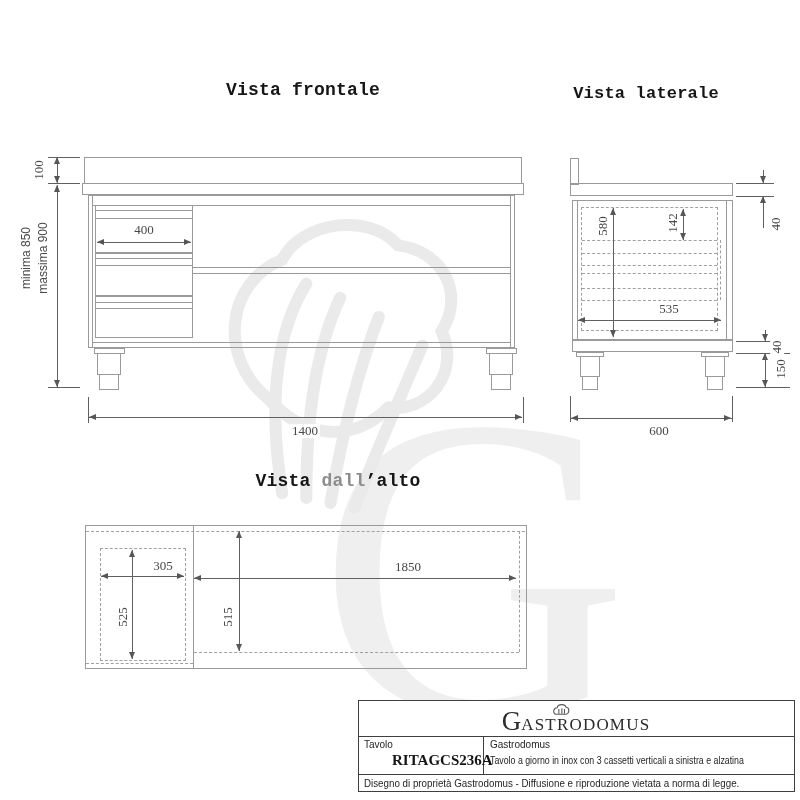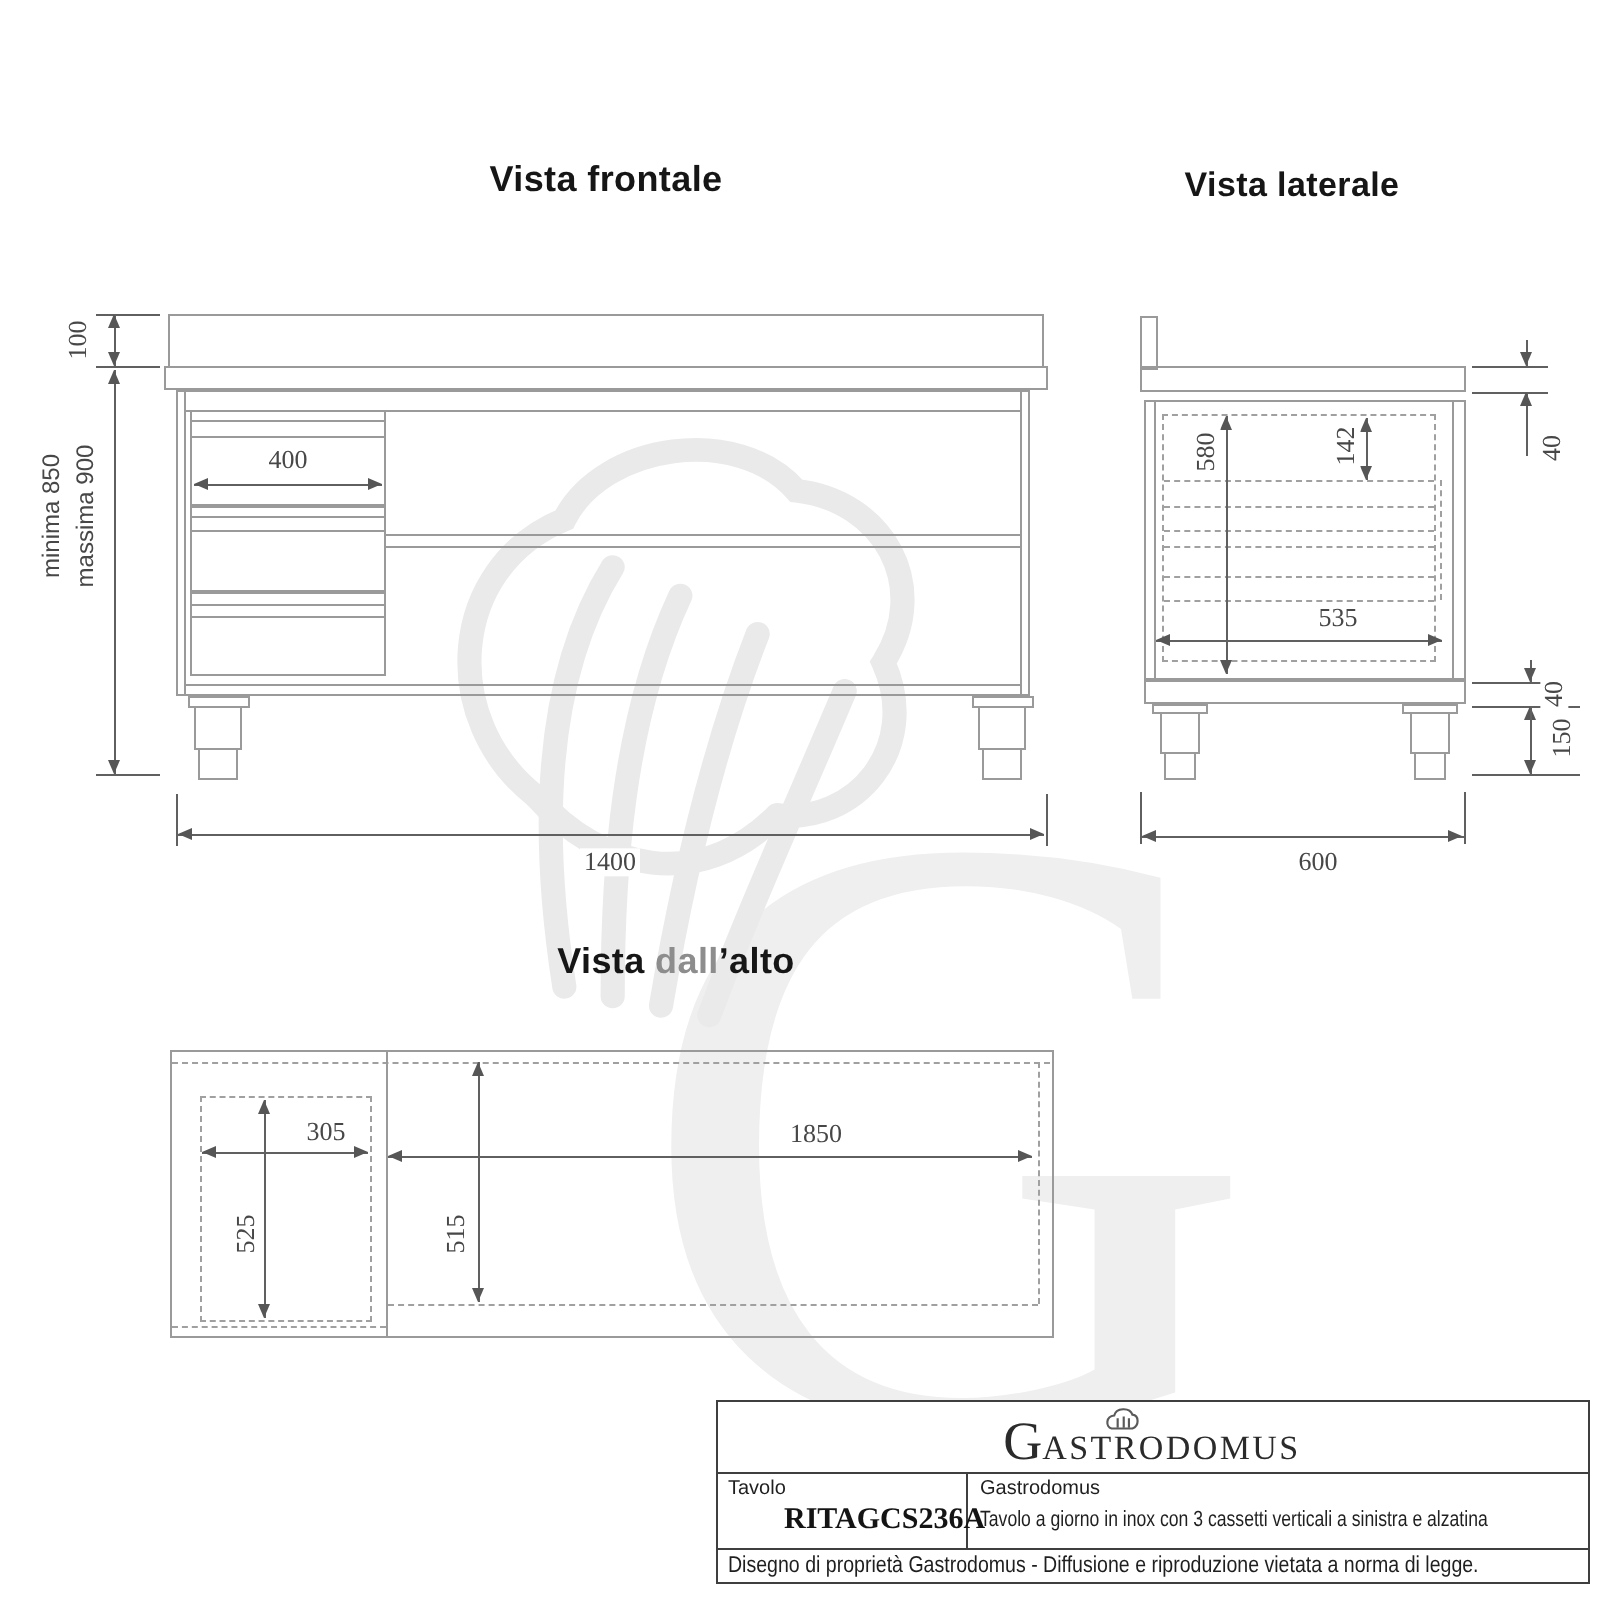--- a/index.html
+++ b/index.html
@@ -17,21 +17,21 @@
   .dl-v{position:absolute;width:1px;background:#606060;}
   .ar-u{position:absolute;width:0;height:0;border-left:3px solid transparent;border-right:3px solid transparent;border-bottom:7px solid #565656;}
   .ar-d{position:absolute;width:0;height:0;border-left:3px solid transparent;border-right:3px solid transparent;border-top:7px solid #565656;}
   .ar-l{position:absolute;width:0;height:0;border-top:3px solid transparent;border-bottom:3px solid transparent;border-right:7px solid #565656;}
   .ar-r{position:absolute;width:0;height:0;border-top:3px solid transparent;border-bottom:3px solid transparent;border-left:7px solid #565656;}
   .num{position:absolute;font-family:"Liberation Serif",serif;font-size:13px;color:#474747;
        background:#fff;line-height:1.05;padding:0 2px;transform:translate(-50%,-50%);
        white-space:nowrap;z-index:3;}
   .num.rot{transform:translate(-50%,-50%) rotate(-90deg);}
   .num.mm{font-family:"Liberation Sans",sans-serif;font-size:12px;}
-  .vtitle{position:absolute;font-family:Liberation Sans, sans-serif;font-weight:bold;font-size:18px;
+  .vtitle{position:absolute;font-family:Liberation Mono, monospace;font-weight:bold;font-size:18px;
           color:#161616;transform:translate(-50%,-50%);white-space:nowrap;z-index:3;letter-spacing:0.2px;}
   .vtitle .gray{color:#8d8d8d;}
   
   #wm-g{position:absolute;left:318px;top:352px;font-family:"Liberation Serif",serif;
         font-size:430px;line-height:1;color:#efefef;z-index:0;}
   #wm-hat{position:absolute;left:200px;top:212px;z-index:0;}
   
   .tbline{position:absolute;background:#3f3f3f;}
   .tb-label{position:absolute;font-size:10px;color:#1f1f1f;z-index:3;}
   .tb-code{position:absolute;font-family:"Liberation Serif",serif;font-weight:bold;font-size:15px;color:#141414;z-index:3;}

